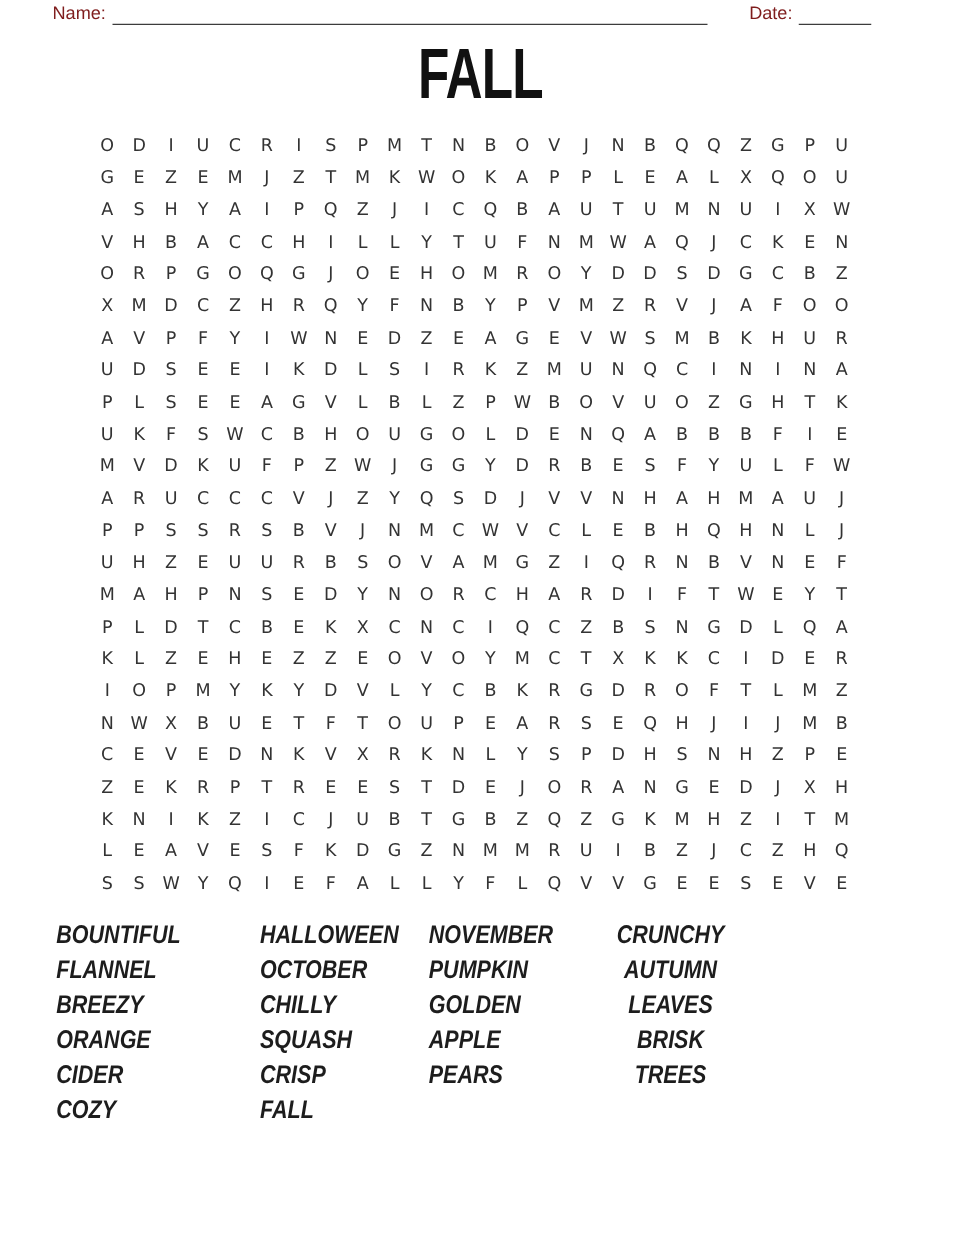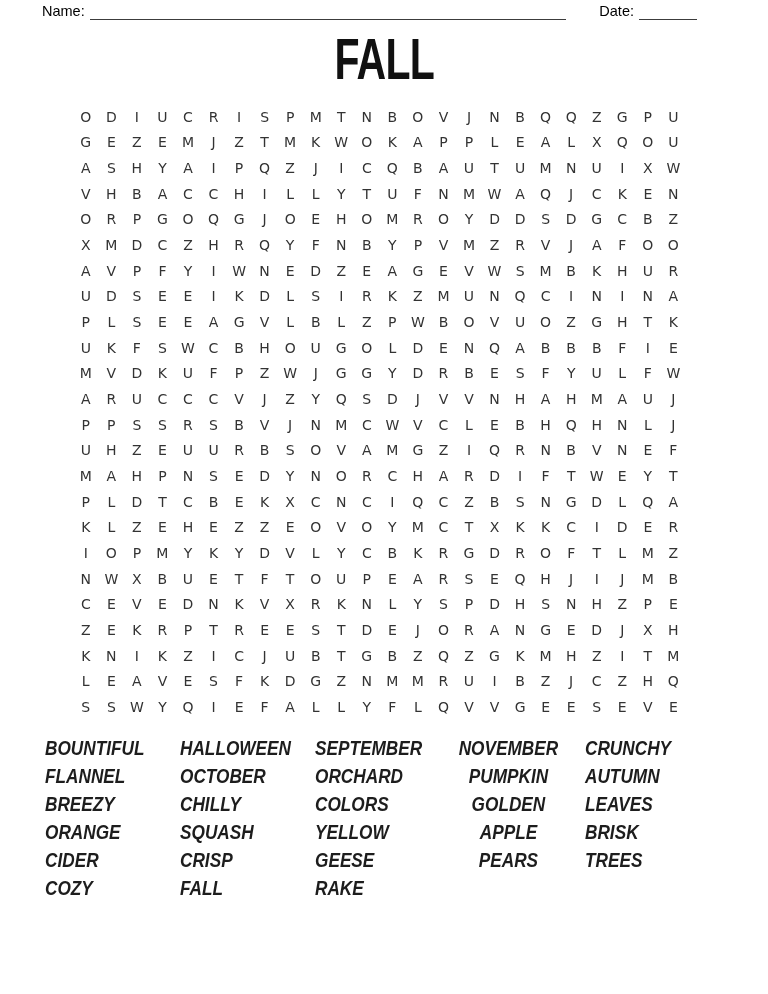--- a/index.html
+++ b/index.html
@@ -17,21 +17,21 @@
     position: absolute;
     top: 2px;
     left: 42px;
     right: 71px;
     display: flex;
     align-items: flex-end;
     height: 18px;
   }
   .hdr-label {
     font-size: 14.5px;
-    color: #000000;
+    color: #7f1d1d;
     line-height: 18px;
     white-space: nowrap;
   }
   .name-line {
     flex: 1;
     border-bottom: 1.6px solid #3c3c3c;
     height: 15px;
     margin-left: 5px;
     margin-right: 33px;
   }
@@ -84,21 +84,21 @@
   
   .word-list {
     position: absolute;
     left: 45px;
     top: 734px;
     display: flex;
     align-items: flex-start;
   }
   .word-col { text-align: left; font-style: italic; }
   .word-col:nth-child(1) { width: 135px; }
-  .word-col:nth-child(2) { width: 135px; }
+  .word-col:nth-child(2) { width: 135px; margin-left: 28px; }
   .word-col:nth-child(3) { width: 138px; }
   .word-col:nth-child(4) { width: 132px; text-align: center; }
   .word-col:nth-child(5) { width: auto;  }
   .word {
     font-size: 20.5px;
     line-height: 28px;
     font-weight: bold;
     color: #1d1d1d;
     letter-spacing: 0px;
     transform: scaleX(0.84);
@@ -710,28 +710,20 @@
     </div>
     <div class="word-col">
       <div class="word">HALLOWEEN</div>
       <div class="word">OCTOBER</div>
       <div class="word">CHILLY</div>
       <div class="word">SQUASH</div>
       <div class="word">CRISP</div>
       <div class="word">FALL</div>
     </div>
     <div class="word-col">
-      <div class="word">SEPTEMBER</div>
-      <div class="word">ORCHARD</div>
-      <div class="word">COLORS</div>
-      <div class="word">YELLOW</div>
-      <div class="word">GEESE</div>
-      <div class="word">RAKE</div>
-    </div>
-    <div class="word-col">
       <div class="word">NOVEMBER</div>
       <div class="word">PUMPKIN</div>
       <div class="word">GOLDEN</div>
       <div class="word">APPLE</div>
       <div class="word">PEARS</div>
     </div>
     <div class="word-col">
       <div class="word">CRUNCHY</div>
       <div class="word">AUTUMN</div>
       <div class="word">LEAVES</div>

